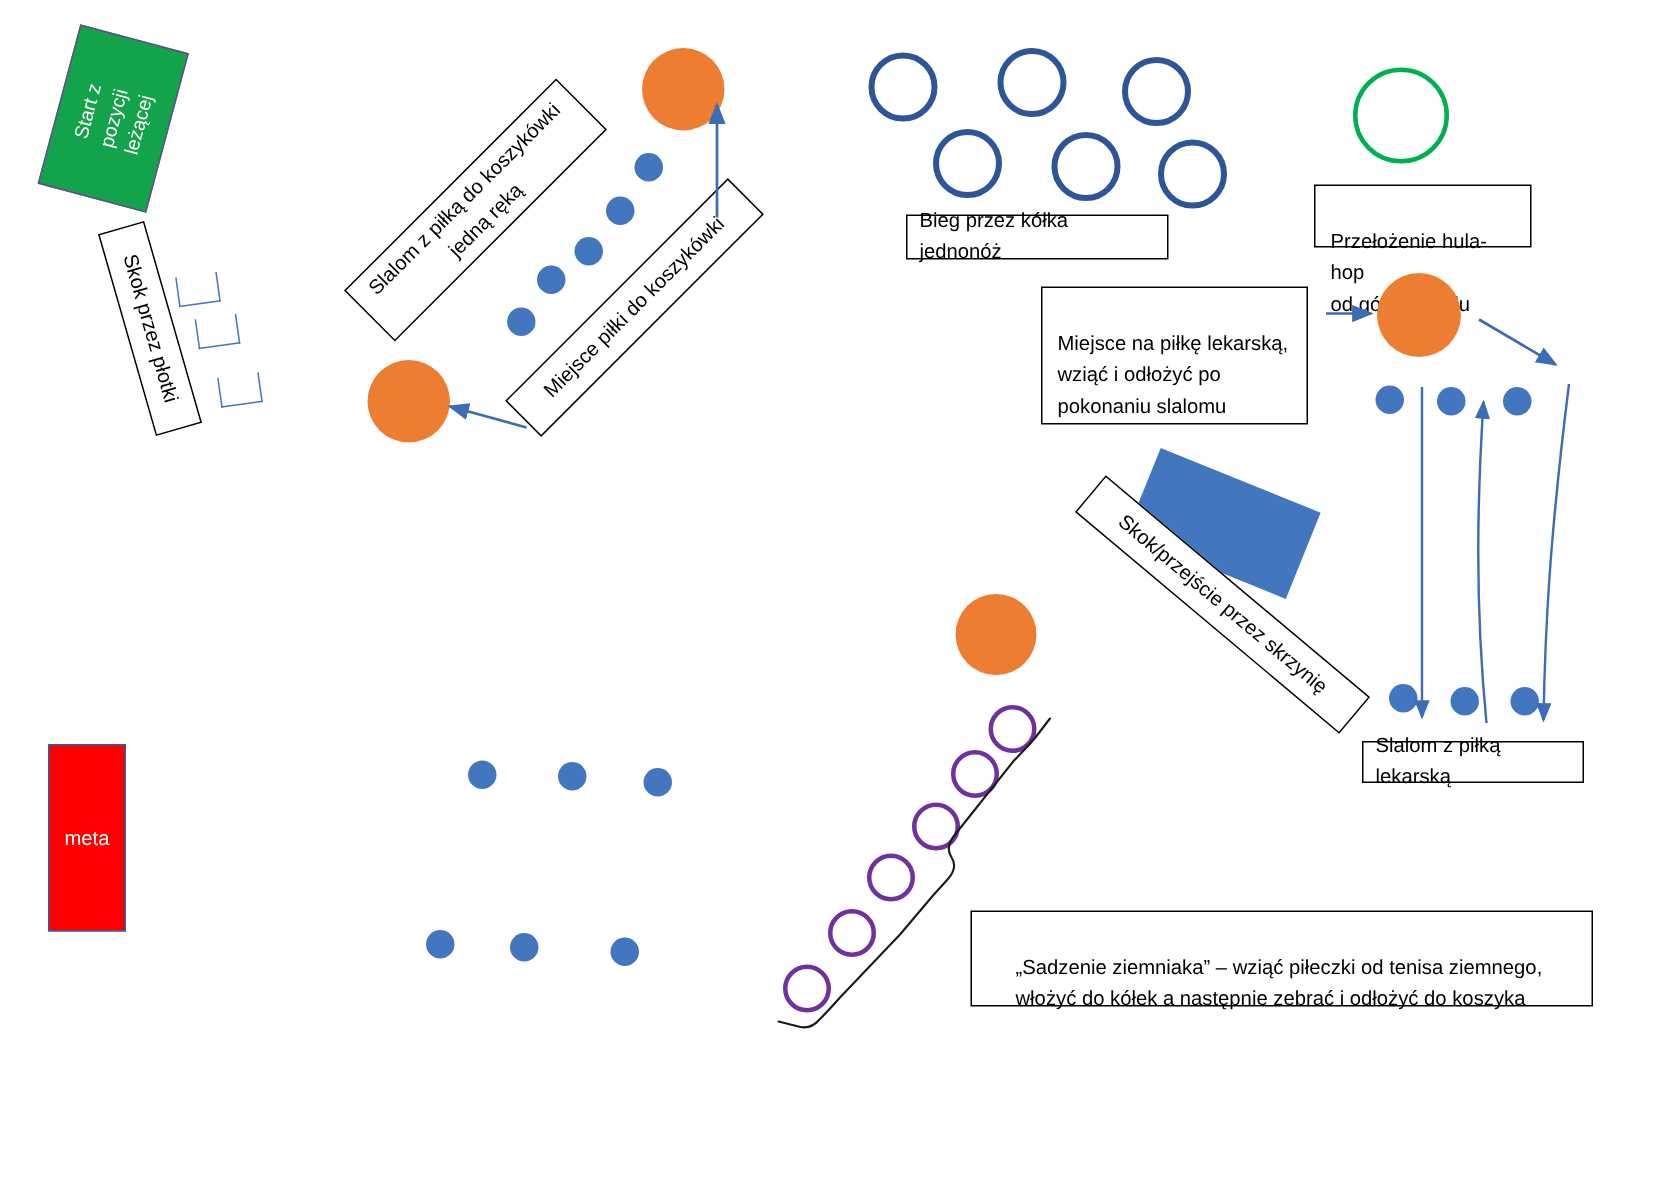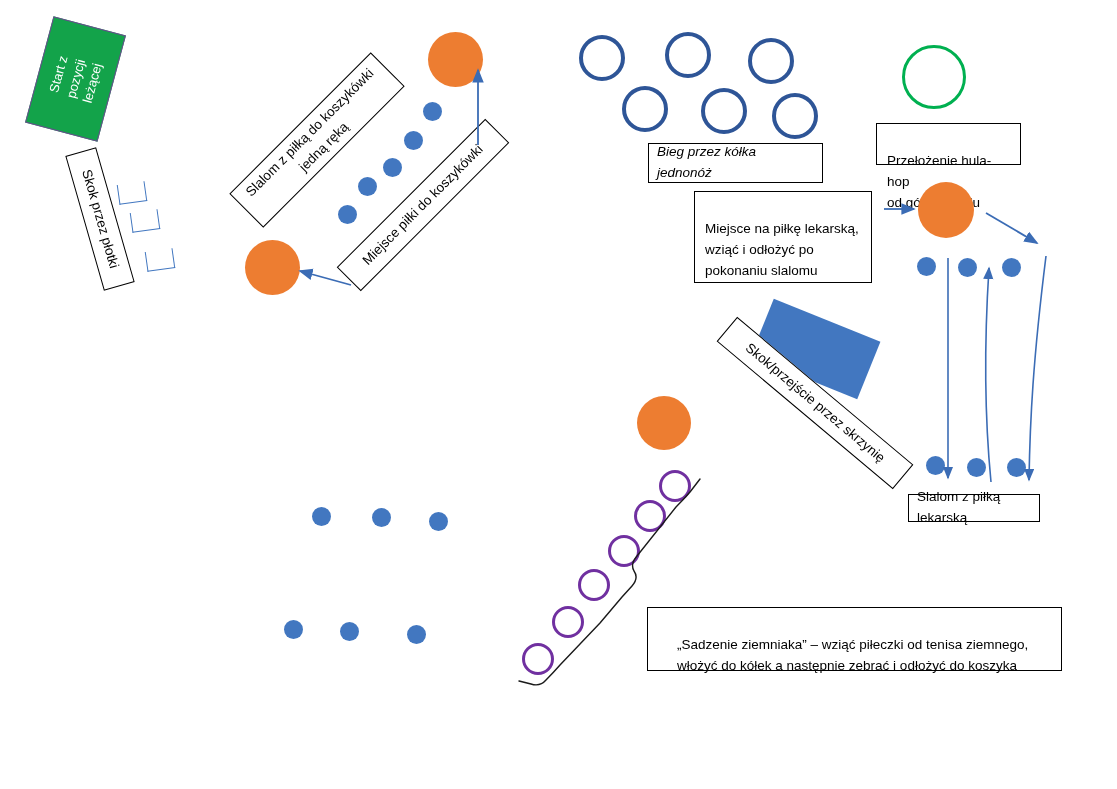--- a/index.html
+++ b/index.html
@@ -120,21 +120,21 @@
   <div class="dot" style="left:358px;top:177px;width:19px;height:19px;"></div>
   <div class="dot" style="left:338px;top:205px;width:19px;height:19px;"></div>
 
   <div class="ring-navy" style="left:579px;top:35px;width:46px;height:46px;"></div>
   <div class="ring-navy" style="left:665px;top:32px;width:46px;height:46px;"></div>
   <div class="ring-navy" style="left:748px;top:38px;width:46px;height:46px;"></div>
   <div class="ring-navy" style="left:622px;top:86px;width:46px;height:46px;"></div>
   <div class="ring-navy" style="left:701px;top:88px;width:46px;height:46px;"></div>
   <div class="ring-navy" style="left:772px;top:93px;width:46px;height:46px;"></div>
 
-  <div class="labelbox center" style="left:648px;top:143px;width:175px;height:40px;font-style:italic;">
+  <div class="labelbox center" style="left:604px;top:143px;width:175px;height:30px;">
     <span>Bieg przez kółka jednonóż</span>
   </div>
 
   <div class="ring-green" style="left:902px;top:45px;width:64px;height:64px;"></div>
   <div class="labelbox" style="left:876px;top:123px;width:145px;height:42px;">
     <span>Przełożenie hula-hop
 od góry do dołu</span>
   </div>
 
   <div class="labelbox" style="left:694px;top:191px;width:178px;height:92px;">
@@ -145,21 +145,21 @@
 
   <div class="bigcircle" style="left:918px;top:182px;width:56px;height:56px;"></div>
 
   <div class="dot" style="left:917px;top:257px;width:19px;height:19px;"></div>
   <div class="dot" style="left:958px;top:258px;width:19px;height:19px;"></div>
   <div class="dot" style="left:1002px;top:258px;width:19px;height:19px;"></div>
   <div class="dot" style="left:926px;top:456px;width:19px;height:19px;"></div>
   <div class="dot" style="left:967px;top:458px;width:19px;height:19px;"></div>
   <div class="dot" style="left:1007px;top:458px;width:19px;height:19px;"></div>
 
-  <div class="labelbox center" style="left:908px;top:494px;width:132px;height:28px;justify-content:center;">
+  <div class="labelbox center" style="left:908px;top:494px;width:148px;height:28px;justify-content:center;">
     <span>Slalom z piłką lekarską</span>
   </div>
 
   <div class="bluebox" style="left:758px;top:318px;width:115px;height:62px;transform:rotate(22deg);"></div>
 
   <div class="striplabel" style="left:700px;top:387px;width:230px;height:32px;transform:rotate(40deg);">
     <span>Skok/przejście przez skrzynię</span>
   </div>
 
   <div class="bigcircle" style="left:637px;top:396px;width:54px;height:54px;"></div>
@@ -177,20 +177,23 @@
   </div>
 
 
   <div class="dot" style="left:312px;top:507px;width:19px;height:19px;"></div>
   <div class="dot" style="left:372px;top:508px;width:19px;height:19px;"></div>
   <div class="dot" style="left:429px;top:512px;width:19px;height:19px;"></div>
   <div class="dot" style="left:284px;top:620px;width:19px;height:19px;"></div>
   <div class="dot" style="left:340px;top:622px;width:19px;height:19px;"></div>
   <div class="dot" style="left:407px;top:625px;width:19px;height:19px;"></div>
 
+  <div class="redbox" style="left:32px;top:496px;width:52px;height:125px;">
+    <span>meta</span>
+  </div>
 
   <svg class="overlay" viewBox="0 0 1117 789">
     <defs>
       <marker id="ah" markerWidth="9" markerHeight="9" refX="7" refY="3.2" orient="auto">
         <path d="M0,0 L8,3.2 L0,6.4 z" fill="#3B6CB5"></path>
       </marker>
     </defs>
 
     <line x1="478" y1="145" x2="478" y2="70" stroke="#3B6CB5" stroke-width="1.8" marker-end="url(#ah)"></line>
 

